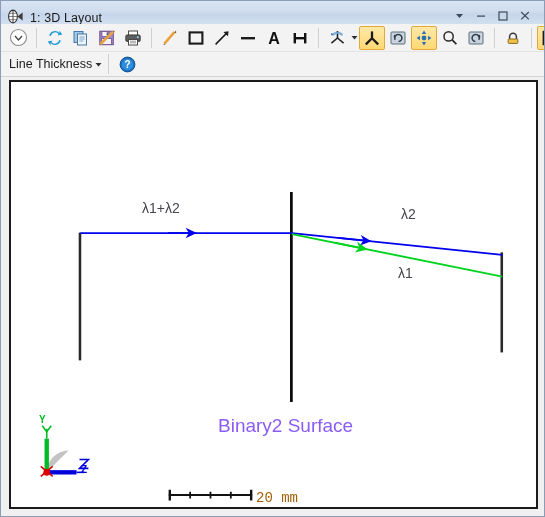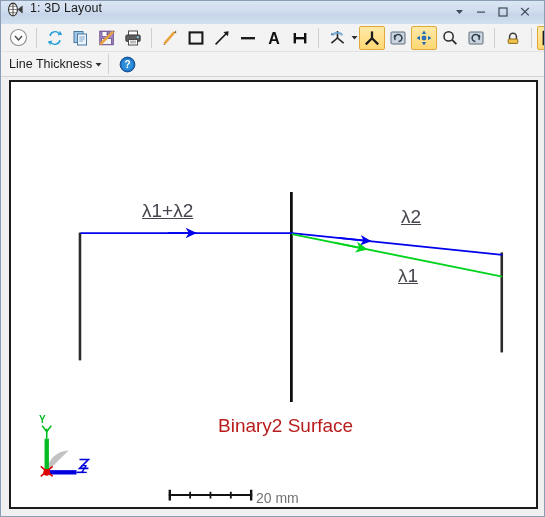--- a/index.html
+++ b/index.html
@@ -25,21 +25,21 @@
   
   .titlebar {
     position: absolute;
     left: 0; top: 0;
     width: 545px;
     height: 25px;
     box-sizing: border-box;
     background: linear-gradient(to bottom, #dbe6f4 0%, #cfdcee 45%, #c6d5ea 55%, #d3e0f1 100%);
     border-bottom: 1px solid #a8bdd4;
     display: flex;
-    align-items: flex-start;
+    align-items: flex-end;
     padding: 0 10px 0 6px;
   }
   .title-icon {
     width: 17px; height: 17px;
     margin-right: 6px;
     flex: 0 0 auto;
     display: block;
   }
   .title-text {
     font-size: 12.5px;
@@ -154,32 +154,31 @@
     display: block;
   }
 
   .lbl {
     position: absolute;
     color: #4a4a52;
     white-space: nowrap;
     cursor: default;
   }
   .lbl-wave {
-    font-size: 19px;
+    font-size: 14px;
     color: #45464e;
-    text-decoration: underline;
   }
   .lbl-surface {
     font-size: 19px;
-    color: #b91c1c;
+    color: #8b5cf6;
   }
   .lbl-scale {
     font-size: 14px;
-    color: #737373;
-    font-family: Liberation Sans, sans-serif;
+    color: #a16207;
+    font-family: Liberation Mono, monospace;
   }
   .axis-lbl {
     position: absolute;
     font-size: 10px;
     font-weight: bold;
     cursor: default;
   }
 </style>
 </head>
 <body>

